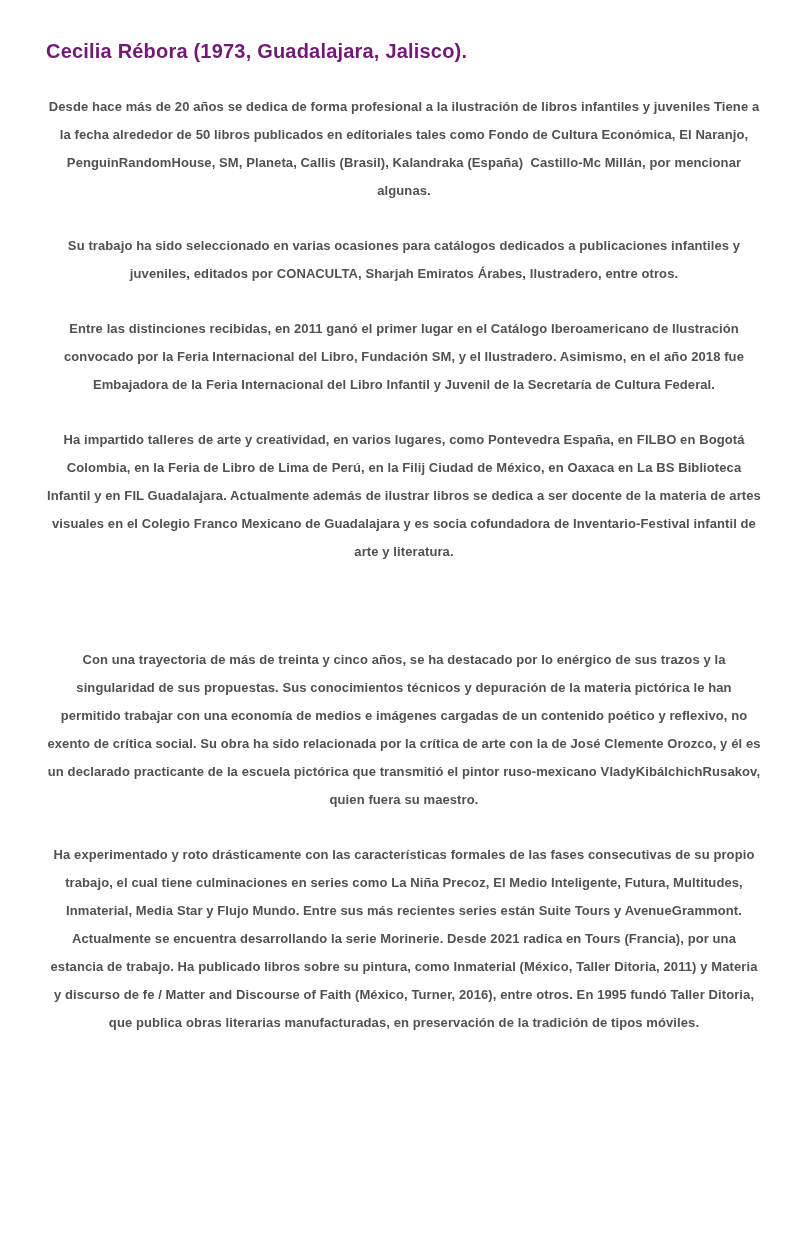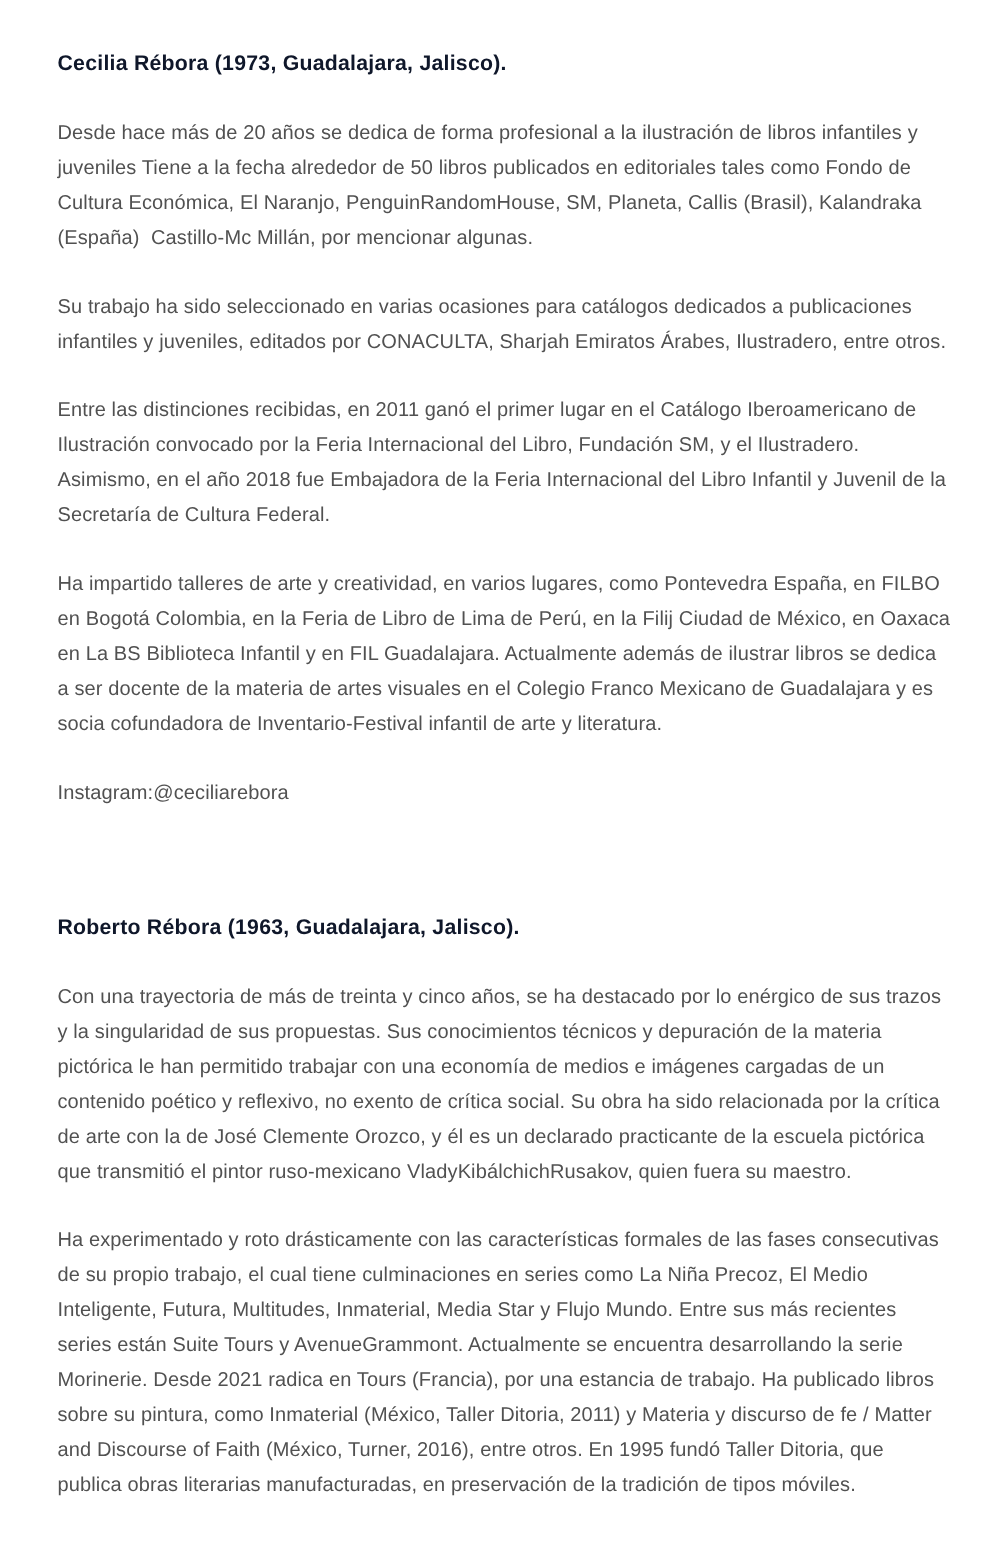--- a/index.html
+++ b/index.html
@@ -21,55 +21,54 @@
     .content {
       max-width: 716px;
     }
     .bio-section {
       margin: 0;
     }
     .bio-section + .bio-section {
       margin-top: 80px;
     }
     .bio-heading {
-      font-size: 17px;
+      font-size: 20px;
       font-weight: 700;
       line-height: 26px;
-      color: #0f172a;
+      color: #701a75;
       letter-spacing: 0.2px;
       margin: 0 0 29px 0;
     }
     .bio-paragraph {
-      font-size: 16px;
-      font-weight: 400;
+      font-size: 13px;
+      font-weight: 700;
       line-height: 28px;
       color: #515151;
       letter-spacing: 0.1px;
       margin: 0 0 27px 0;
       white-space: pre-wrap;
+      text-align: center;
     }
     .bio-paragraph:last-child {
       margin-bottom: 0;
     }
   </style>
 </head>
 <body>
 
 <main class="page">
   <div class="content">
 
     <section class="bio-section">
       <h3 class="bio-heading">Cecilia Rébora (1973, Guadalajara, Jalisco).</h3>
       <p class="bio-paragraph">Desde hace más de 20 años se dedica de forma profesional a la ilustración de libros infantiles y juveniles Tiene a la fecha alrededor de 50 libros publicados en editoriales tales como Fondo de Cultura Económica, El Naranjo, PenguinRandomHouse, SM, Planeta, Callis (Brasil), Kalandraka (España)  Castillo-Mc Millán, por mencionar algunas.</p>
       <p class="bio-paragraph">Su trabajo ha sido seleccionado en varias ocasiones para catálogos dedicados a publicaciones infantiles y juveniles, editados por CONACULTA, Sharjah Emiratos Árabes, Ilustradero, entre otros.</p>
       <p class="bio-paragraph">Entre las distinciones recibidas, en 2011 ganó el primer lugar en el Catálogo Iberoamericano de Ilustración convocado por la Feria Internacional del Libro, Fundación SM, y el Ilustradero. Asimismo, en el año 2018 fue Embajadora de la Feria Internacional del Libro Infantil y Juvenil de la Secretaría de Cultura Federal.</p>
       <p class="bio-paragraph">Ha impartido talleres de arte y creatividad, en varios lugares, como Pontevedra España, en FILBO en Bogotá Colombia, en la Feria de Libro de Lima de Perú, en la Filij Ciudad de México, en Oaxaca en La BS Biblioteca Infantil y en FIL Guadalajara. Actualmente además de ilustrar libros se dedica a ser docente de la materia de artes visuales en el Colegio Franco Mexicano de Guadalajara y es socia cofundadora de Inventario-Festival infantil de arte y literatura.</p>
-      <p class="bio-paragraph">Instagram:@ceciliarebora</p>
     </section>
 
     <section class="bio-section">
-      <h3 class="bio-heading">Roberto Rébora (1963, Guadalajara, Jalisco).</h3>
       <p class="bio-paragraph">Con una trayectoria de más de treinta y cinco años, se ha destacado por lo enérgico de sus trazos y la singularidad de sus propuestas. Sus conocimientos técnicos y depuración de la materia pictórica le han permitido trabajar con una economía de medios e imágenes cargadas de un contenido poético y reflexivo, no exento de crítica social. Su obra ha sido relacionada por la crítica de arte con la de José Clemente Orozco, y él es un declarado practicante de la escuela pictórica que transmitió el pintor ruso-mexicano VladyKibálchichRusakov, quien fuera su maestro.</p>
       <p class="bio-paragraph">Ha experimentado y roto drásticamente con las características formales de las fases consecutivas de su propio trabajo, el cual tiene culminaciones en series como La Niña Precoz, El Medio Inteligente, Futura, Multitudes, Inmaterial, Media Star y Flujo Mundo. Entre sus más recientes series están Suite Tours y AvenueGrammont. Actualmente se encuentra desarrollando la serie Morinerie. Desde 2021 radica en Tours (Francia), por una estancia de trabajo. Ha publicado libros sobre su pintura, como Inmaterial (México, Taller Ditoria, 2011) y Materia y discurso de fe / Matter and Discourse of Faith (México, Turner, 2016), entre otros. En 1995 fundó Taller Ditoria, que publica obras literarias manufacturadas, en preservación de la tradición de tipos móviles.</p>
     </section>
 
   </div>
 </main>
 
 </body></html>

